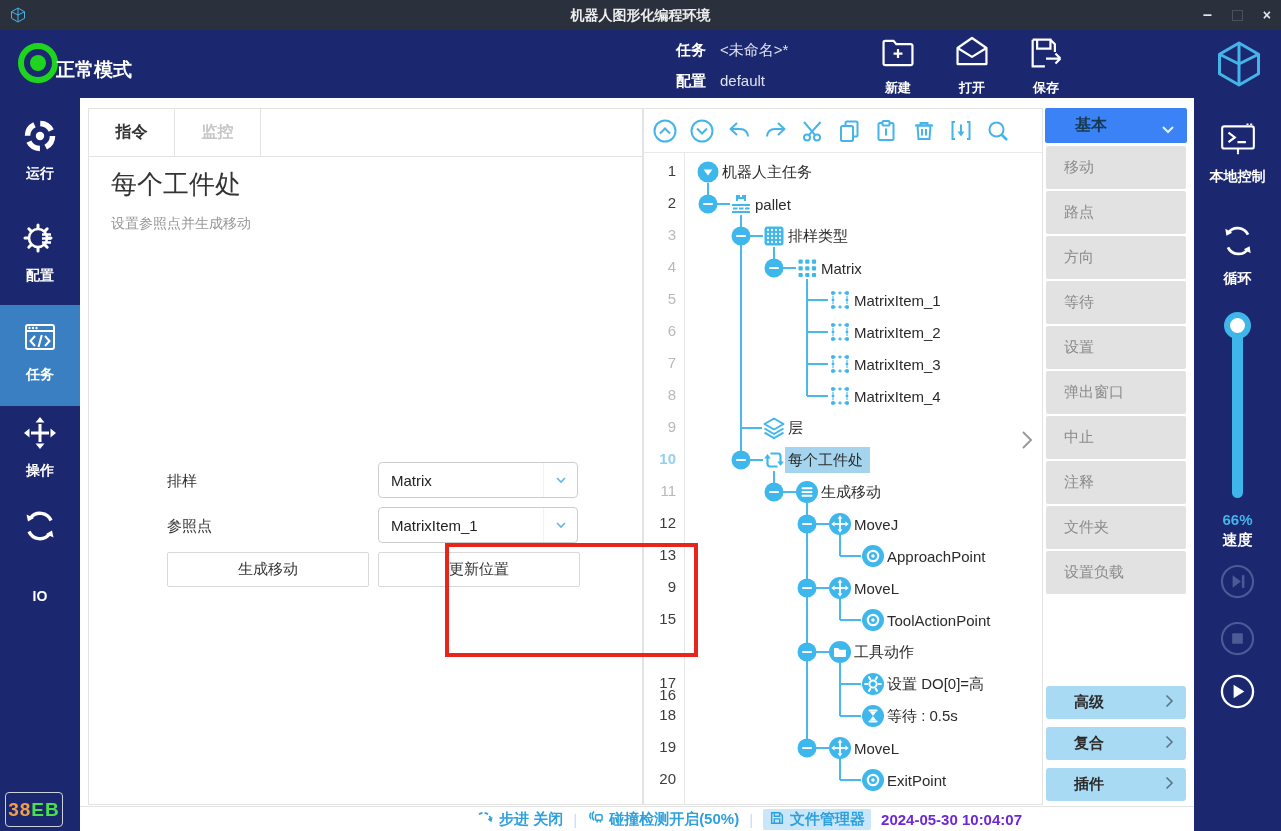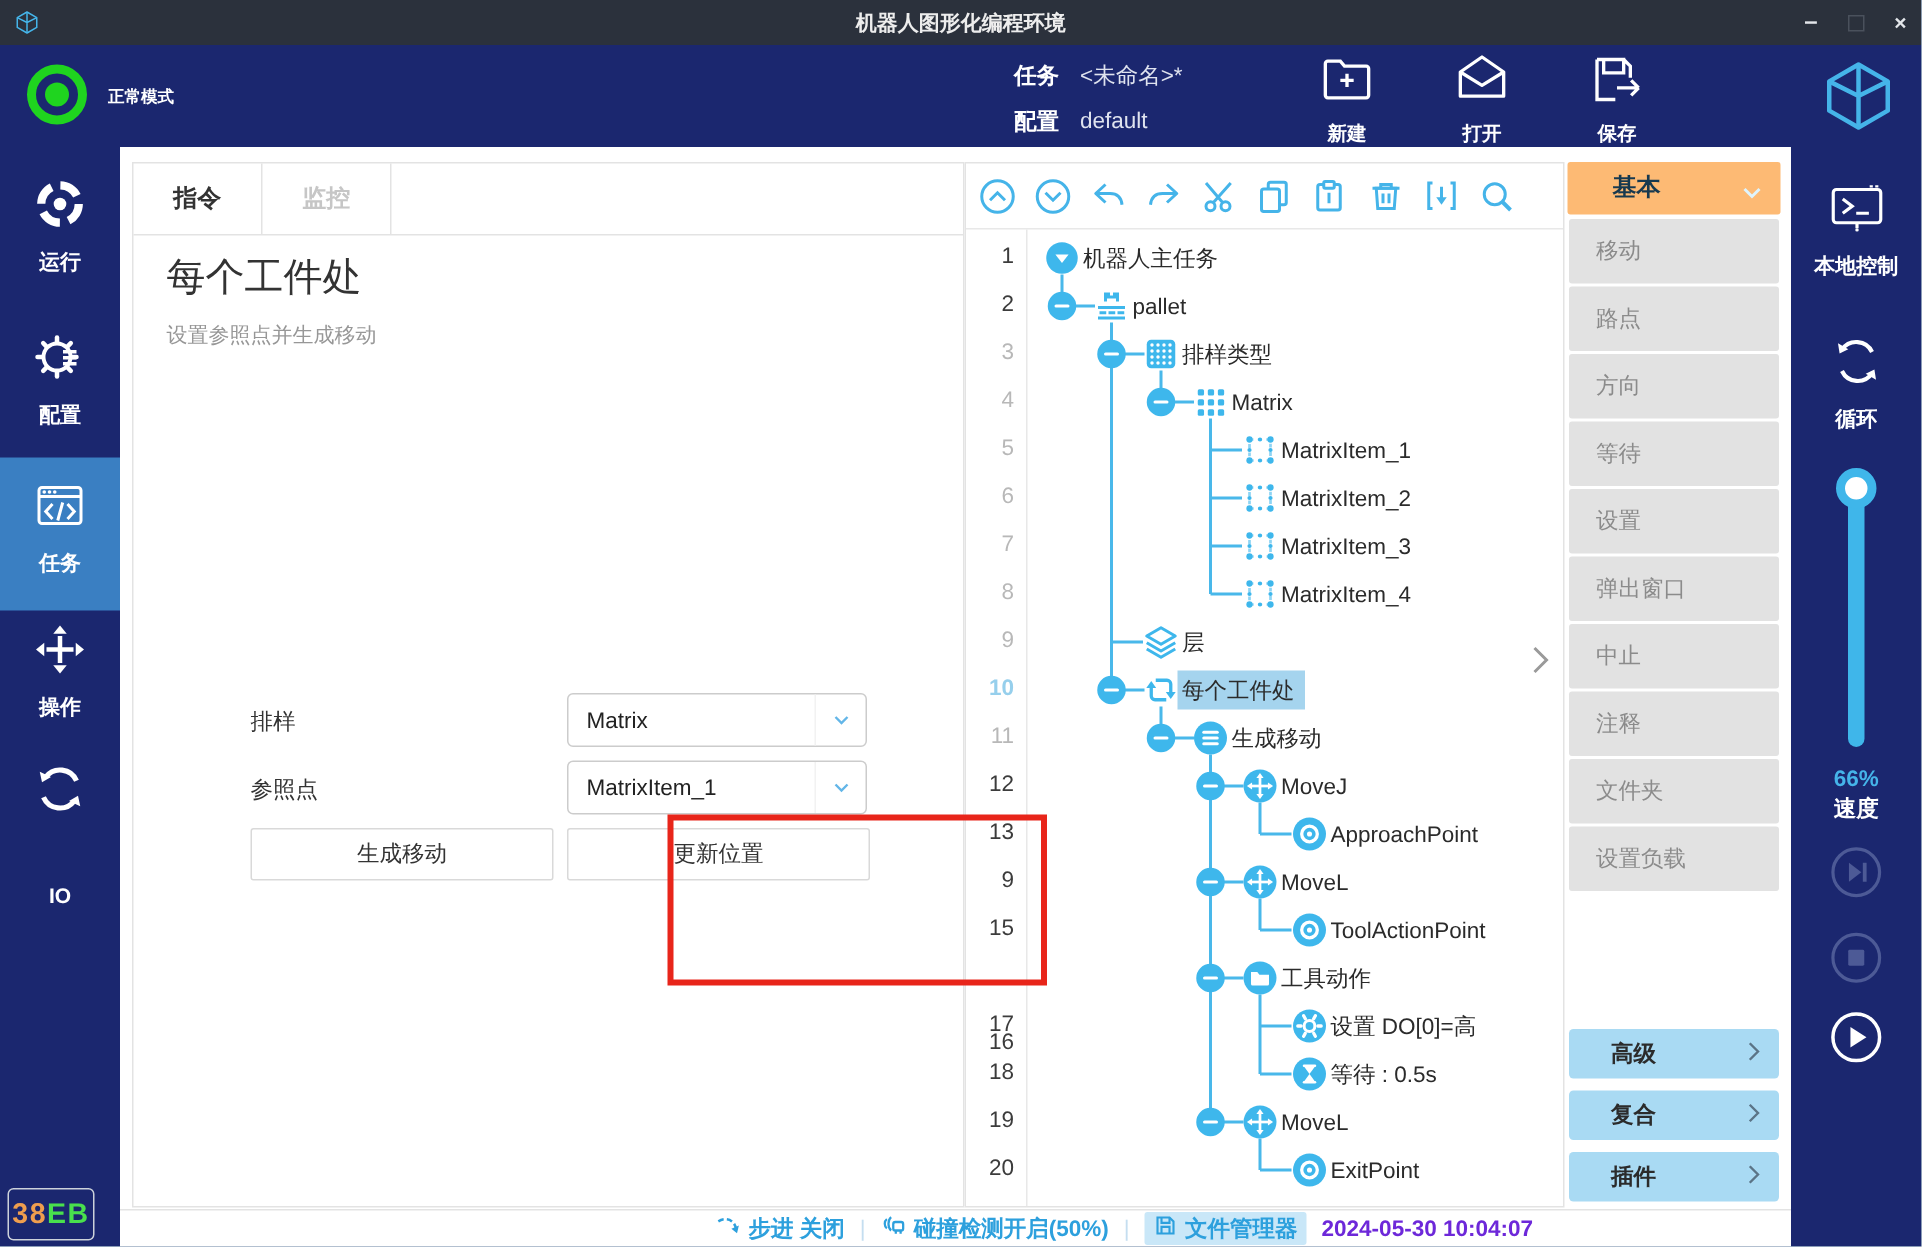--- a/index.html
+++ b/index.html
@@ -12,25 +12,25 @@
     color:#ededed;font-size:14px;font-weight:bold;}
   .tb-btns{position:absolute;right:10px;top:0;height:30px;display:flex;align-items:center;gap:20px;}
   .tb-min{color:#e3e6ea;font-size:16px;font-weight:bold;line-height:10px;}
   .tb-max{width:9px;height:9px;border:1px solid #4a515c;}
   .tb-close{color:#e3e6ea;font-size:14px;font-weight:bold;}
   
   .header{position:absolute;left:0;top:30px;right:0;height:68px;background:#1b276f;color:#fff;}
   .mode-ring{position:absolute;left:18px;top:13px;width:40px;height:40px;border:6px solid #1fd41f;
     border-radius:50%;box-sizing:border-box;display:flex;align-items:center;justify-content:center;}
   .mode-dot{width:16px;height:16px;border-radius:50%;background:#1fd41f;}
-  .mode-label{position:absolute;left:72px;top:27px;font-size:11px;font-weight:bold;}
+  .mode-label{position:absolute;left:56px;top:27px;font-size:19px;font-weight:bold;}
   .hdr-kv{position:absolute;left:676px;font-size:15px;display:flex;gap:14px;}
   .kv-label{font-weight:bold;color:#fff;}
   .kv-value{color:#dfe3ef;}
-  .hdr-actions{position:absolute;left:878px;top:3px;display:flex;gap:50px;}
+  .hdr-actions{position:absolute;left:878px;top:3px;display:flex;gap:34px;}
   .hdr-action{display:flex;flex-direction:column;align-items:center;gap:2px;cursor:pointer;}
   .hdr-action .lbl{font-size:13px;font-weight:bold;color:#fff;}
   .hdr-logo{position:absolute;right:18px;top:10px;}
   
   .leftbar{position:absolute;left:0;top:98px;width:80px;bottom:0;background:#1b276f;}
   .lb-item{position:absolute;left:0;width:80px;display:flex;flex-direction:column;align-items:center;gap:7px;color:#fff;}
   .lb-item .lbl{font-size:14px;font-weight:bold;}
   .lb-item.active{background:#3a7fc2;padding:14px 0 22px 0;}
   .lb-badge{position:absolute;left:5px;top:694px;width:56px;height:33px;border:1px solid #ccd2da;border-radius:4px;
     display:flex;align-items:center;justify-content:center;font-size:19px;font-weight:bold;letter-spacing:1px;}
@@ -66,21 +66,21 @@
   .tree-canvas{position:absolute;left:0;top:0;right:0;bottom:0;}
   .tnum{position:absolute;width:32px;text-align:right;font-size:15px;left:0;}
   .tnum.dark{color:#3c3c3c;}.tnum.gray{color:#b8b8b8;}.tnum.blue{color:#96cfec;font-weight:bold;}
   .tline{position:absolute;background:#49b8ea;}
   .ticon{position:absolute;}
   .tlabel{position:absolute;font-size:15px;color:#2b2b2b;height:26px;display:flex;align-items:center;white-space:nowrap;cursor:pointer;}
   .tlabel.sel{background:#a5d4ee;padding:0 7px 0 3px;margin-left:-3px;}
   .panel-chevron{position:absolute;left:376px;top:320px;cursor:pointer;}
   
   .palette{position:absolute;left:1045px;top:108px;width:142px;height:697px;}
-  .pal-header{position:absolute;left:0;top:0;width:142px;height:35px;background:#fdba74;border-radius:2px;
+  .pal-header{position:absolute;left:0;top:0;width:142px;height:35px;background:#3b82f6;border-radius:2px;
     display:flex;align-items:center;color:#17394f;font-size:16px;font-weight:bold;padding-left:30px;
     box-sizing:border-box;cursor:pointer;}
   .pal-caret{position:absolute;right:12px;top:13px;}
   .pal-item{position:absolute;left:1px;width:140px;height:43px;background:#e2e2e2;color:#8b8b8b;font-size:15px;
     display:flex;align-items:center;padding-left:18px;box-sizing:border-box;border-radius:2px;cursor:pointer;}
   .pal-group{position:absolute;left:1px;width:140px;height:33px;background:#a9daf3;border-radius:3px;color:#2b2b2b;
     font-size:15px;font-weight:bold;display:flex;align-items:center;justify-content:space-between;
     padding:0 12px 0 28px;box-sizing:border-box;cursor:pointer;}
   
   .rightbar{position:absolute;right:0;top:98px;width:87px;bottom:0;background:#1b276f;color:#fff;}

